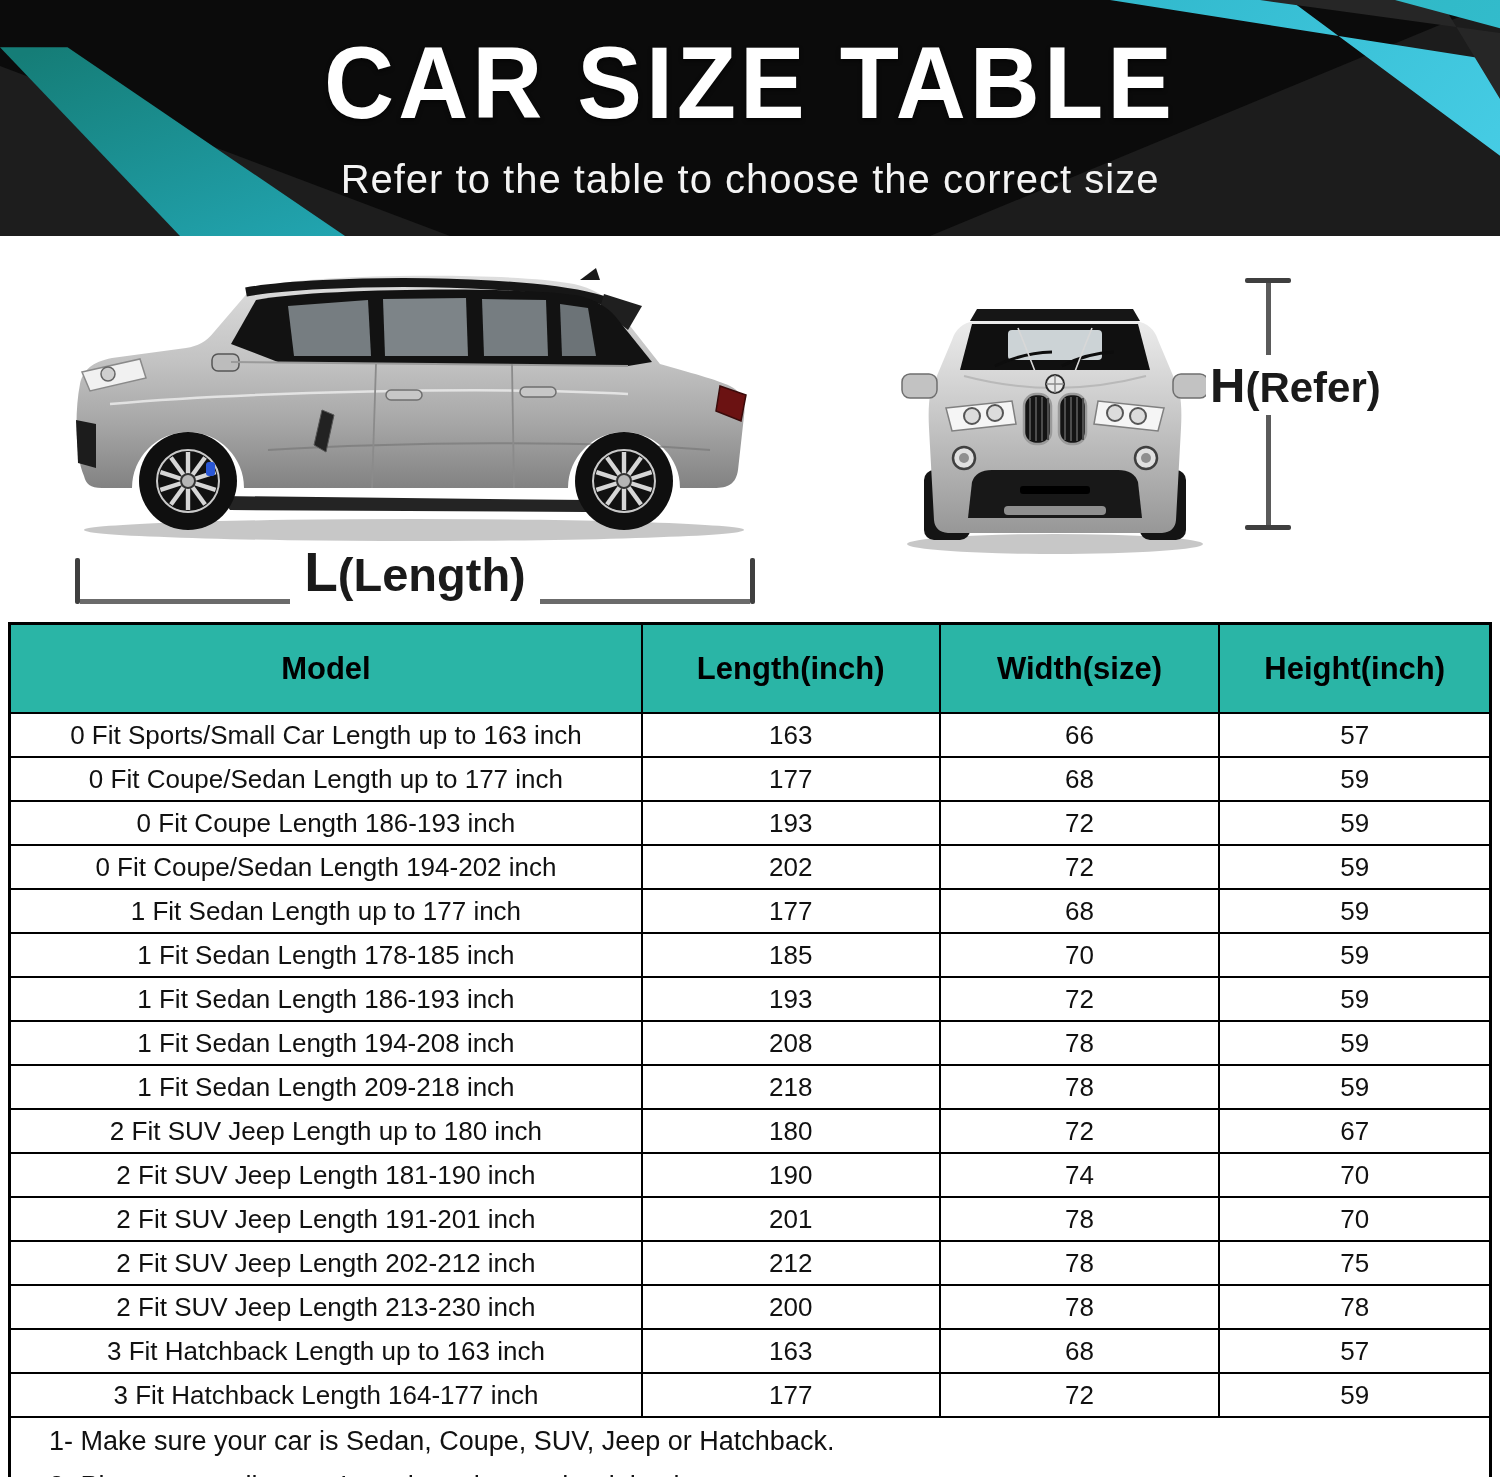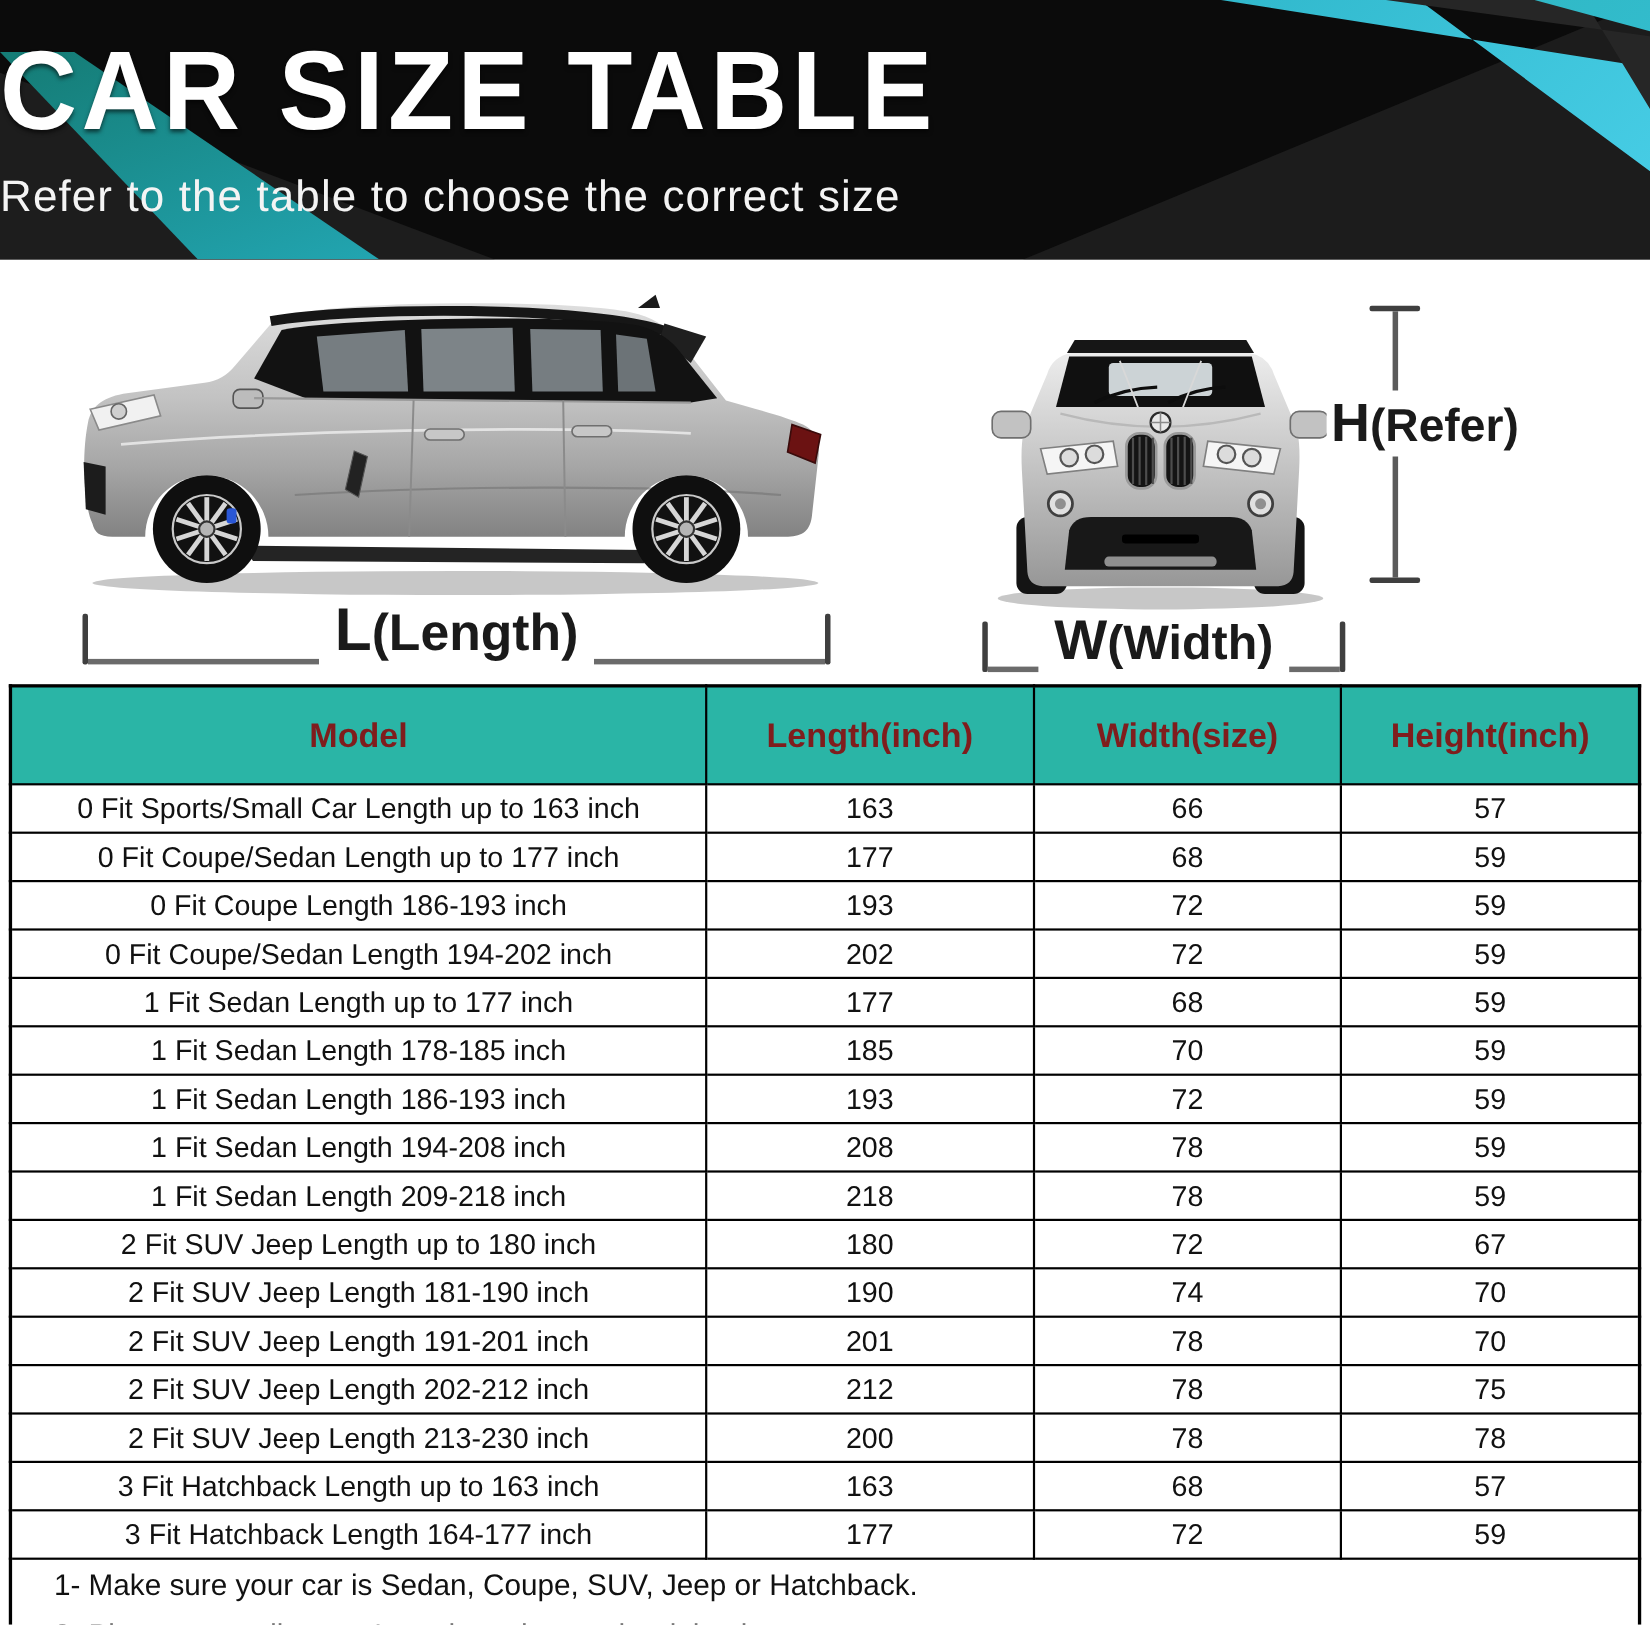--- a/index.html
+++ b/index.html
@@ -12,21 +12,21 @@
   .shape{position:absolute;inset:0;}
   .darkL{background:#1d1d1d;clip-path:polygon(0% 28%,30% 100%,0% 100%);}
   .cyanL{background:linear-gradient(160deg,#157d77 8%,#25aebe 55%,#52cdea 96%);
          clip-path:polygon(0% 20%,4.5% 20%,23% 100%,12% 100%);}
   .darkR{background:#1c1c1c;clip-path:polygon(62% 100%,100% 0%,100% 100%);}
   .darkR2{background:#262626;clip-path:polygon(84% 0%,96% 0%,100% 42%,100% 14%);}
   .cyanR1{background:linear-gradient(135deg,#17897f 5%,#2eb6c9 60%,#49cfe8 100%);
           clip-path:polygon(74% 0%,86% 0%,100% 66%,100% 26%);}
   .cyanR2{background:linear-gradient(135deg,#1d9b90,#35c0d4);clip-path:polygon(93% 0%,100% 0%,100% 12%);}
   .banner-text{position:absolute;left:0;top:0;width:100%;height:100%;display:flex;flex-direction:column;
-               justify-content:center;gap:26px;}
+               align-items:center;justify-content:center;gap:26px;}
   .title{color:#ffffff;font-size:97px;font-weight:800;letter-spacing:4px;line-height:1;
          text-shadow:0 2px 4px rgba(0,0,0,.6);transform:scaleY(1.05);}
   .subtitle{color:#f4f4f4;font-size:40px;font-weight:400;letter-spacing:1px;}
   
   .car-svg{position:absolute;}
   .dim{position:absolute;display:flex;align-items:flex-end;color:#1a1a1a;}
   .dim .tick-v{width:5px;height:46px;background:#3f3f3f;border-radius:2px;}
   .dim .dline{flex:1;height:5px;background:#6b6b6b;}
   .dim .dlabel{padding:0 14px;white-space:nowrap;}
   .dlabel .big{font-weight:800;font-size:55px;}
@@ -37,21 +37,21 @@
   .vdim .tick-h{height:5px;width:46px;background:#3f3f3f;border-radius:2px;}
   .vdim .vline{width:5px;flex:1;background:#5b5b5b;}
   .hlabel{position:absolute;background:#ffffff;padding:2px 4px;white-space:nowrap;color:#1a1a1a;}
   .hlabel .big{font-weight:800;font-size:49px;}
   .hlabel .rest{font-weight:600;font-size:42px;}
   
   table.size-table{position:absolute;left:8px;top:622px;width:1484px;border-collapse:collapse;
                    table-layout:fixed;background:#ffffff;}
   table.size-table,.size-table th,.size-table td{border:2px solid #000000;}
   table.size-table{border:3px solid #000000;}
-  .size-table th{height:85px;background:#2ab5a6;color:#7f1d1d;font-size:31px;font-weight:700;
+  .size-table th{height:85px;background:#2ab5a6;color:#000000;font-size:31px;font-weight:700;
                  text-align:center;vertical-align:middle;}
   .size-table td{height:42px;color:#111111;font-size:26px;text-align:center;vertical-align:middle;
                  padding:0 6px;}
   .col-model{width:42.7%;}
   .col-len{width:20.1%;}
   .col-wid{width:18.9%;}
   .col-hei{width:18.3%;}
   .notes-cell{height:92px !important;text-align:left !important;padding-left:38px !important;}
   .notes-cell div{font-size:27px;line-height:1.65;color:#111;}
 </style>
@@ -216,27 +216,20 @@
   </svg>
 
   <div class="dim" style="left:75px;top:540px;width:680px;">
     <span class="tick-v"></span>
     <span class="dline"></span>
     <span class="dlabel"><span class="big">L</span><span class="rest">(Length)</span></span>
     <span class="dline"></span>
     <span class="tick-v"></span>
   </div>
 
-  <div class="dim dim-w" style="left:893px;top:552px;width:330px;">
-    <span class="tick-v"></span>
-    <span class="dline"></span>
-    <span class="dlabel"><span class="big">W</span><span class="rest">(Width)</span></span>
-    <span class="dline"></span>
-    <span class="tick-v"></span>
-  </div>
 
   <div class="vdim" style="left:1245px;top:278px;height:252px;width:46px;">
     <span class="tick-h"></span>
     <span class="vline"></span>
     <span class="tick-h"></span>
   </div>
   <div class="hlabel" style="left:1206px;top:355px;"><span class="big">H</span><span class="rest">(Refer)</span></div>
 
   <table class="size-table">
     <colgroup>

